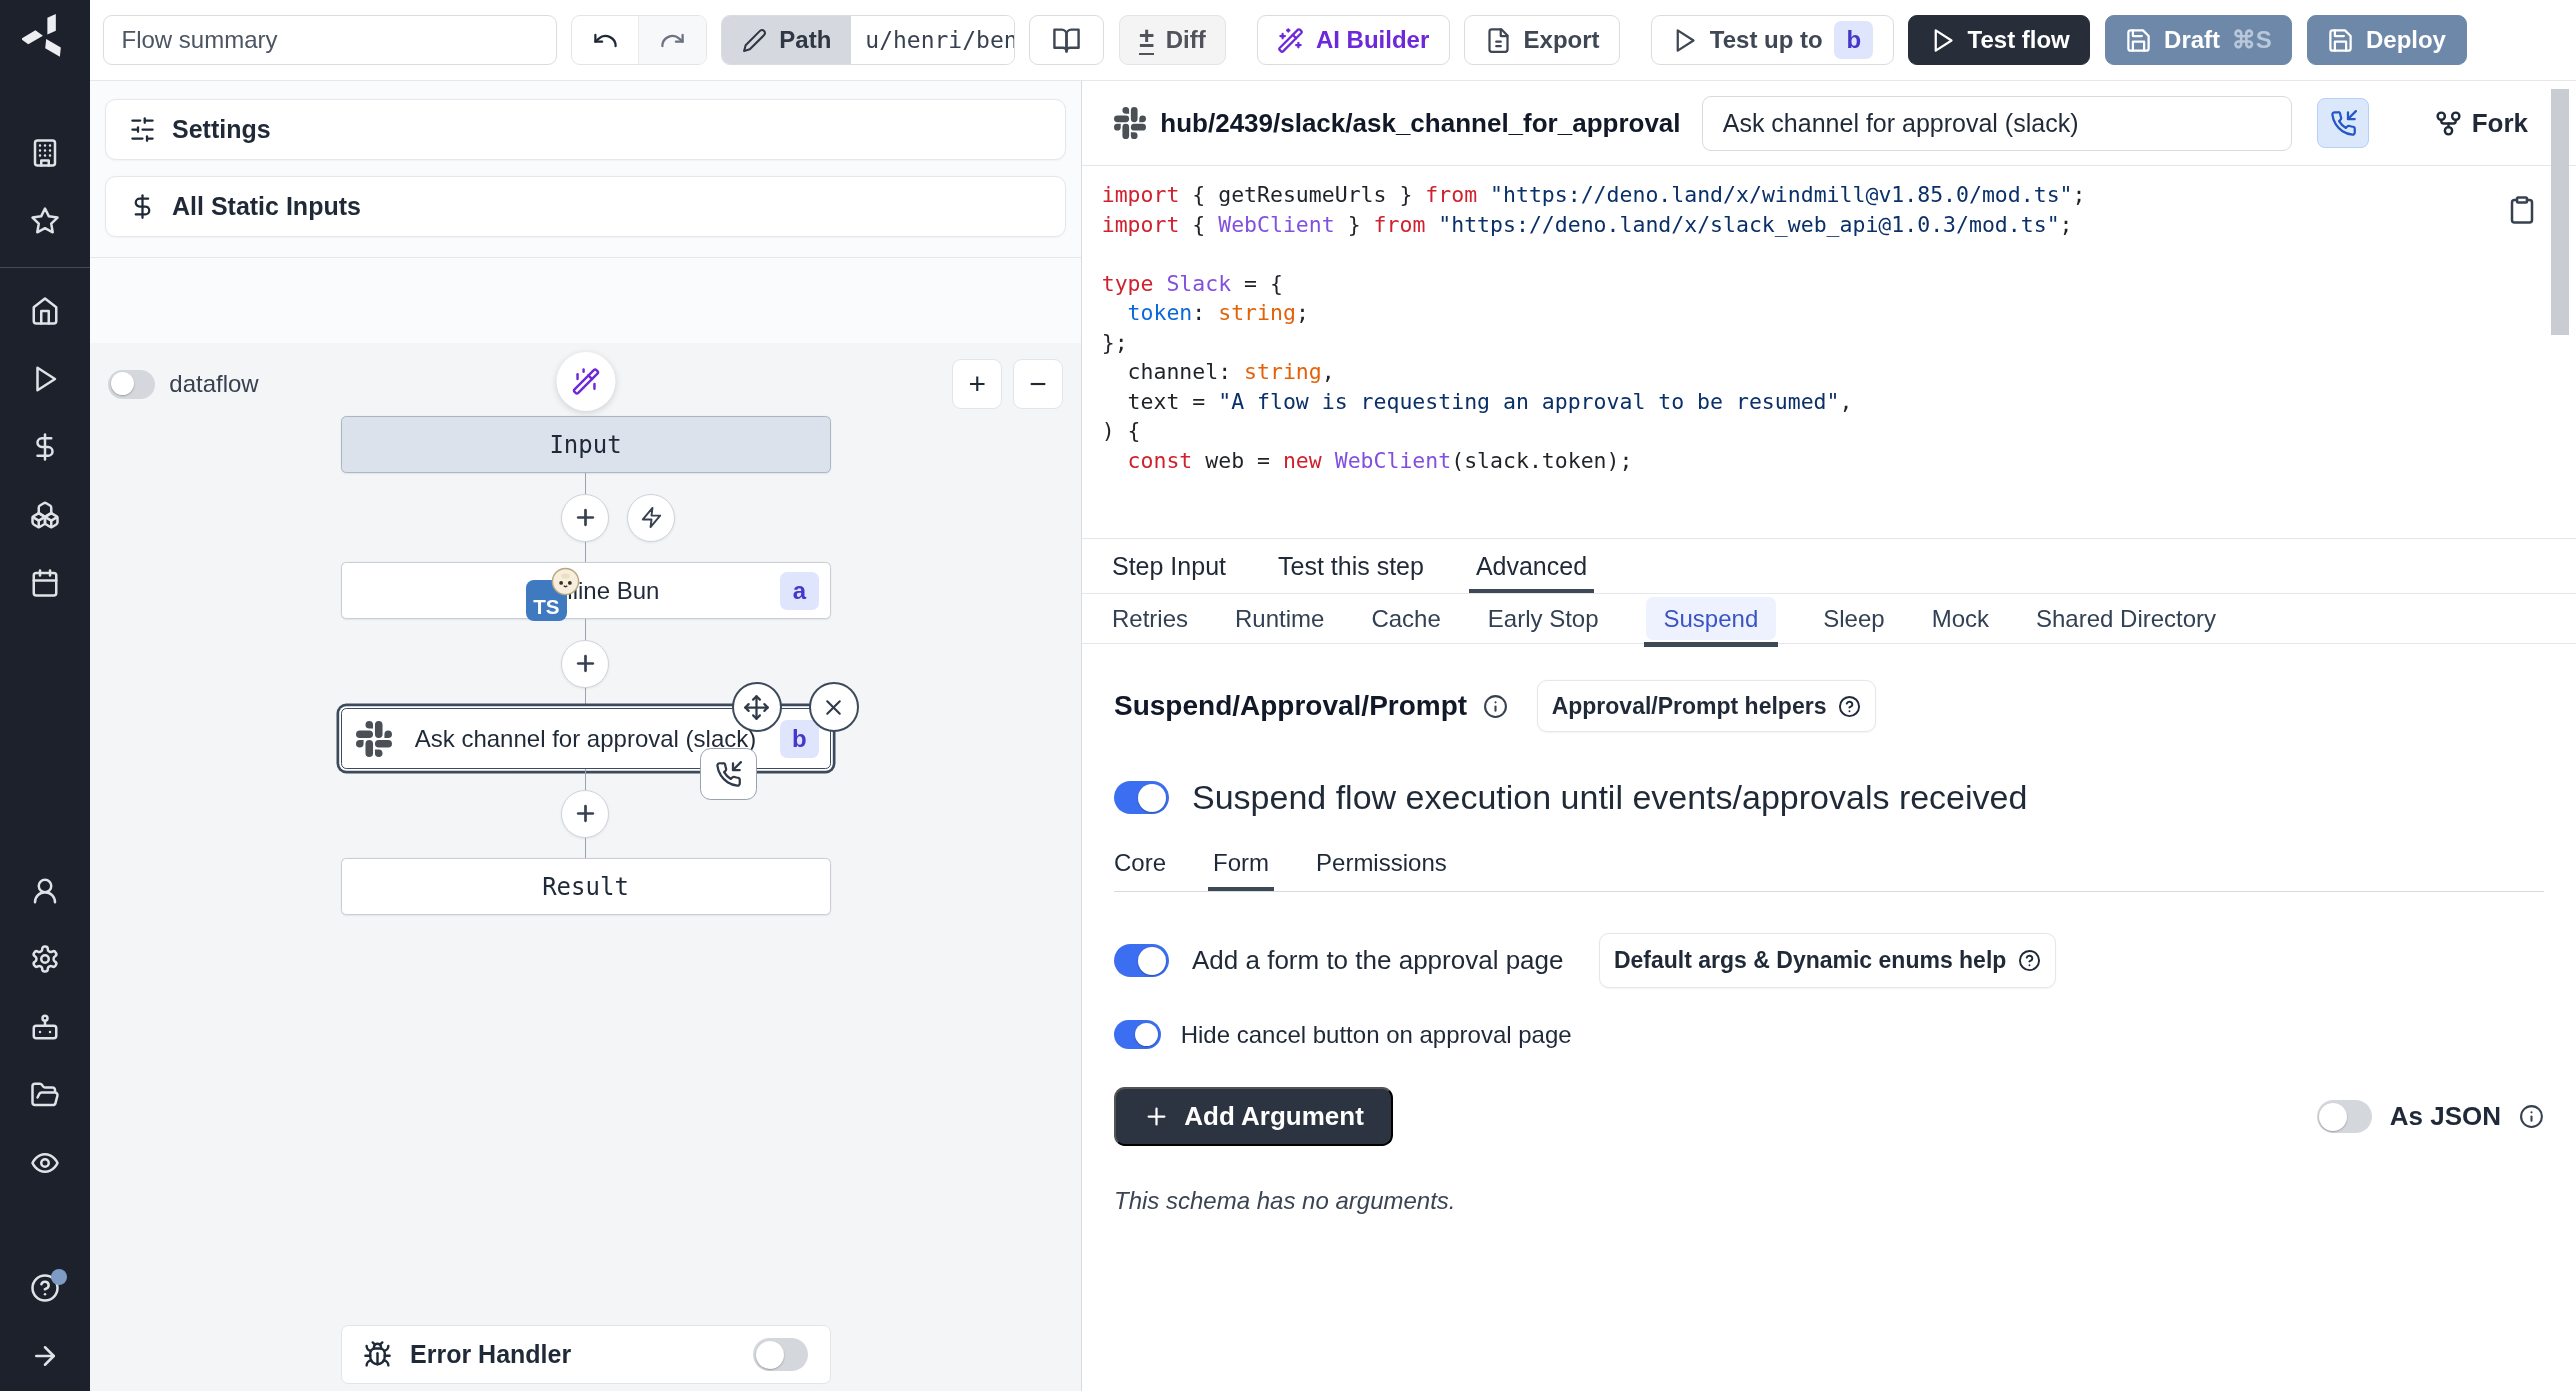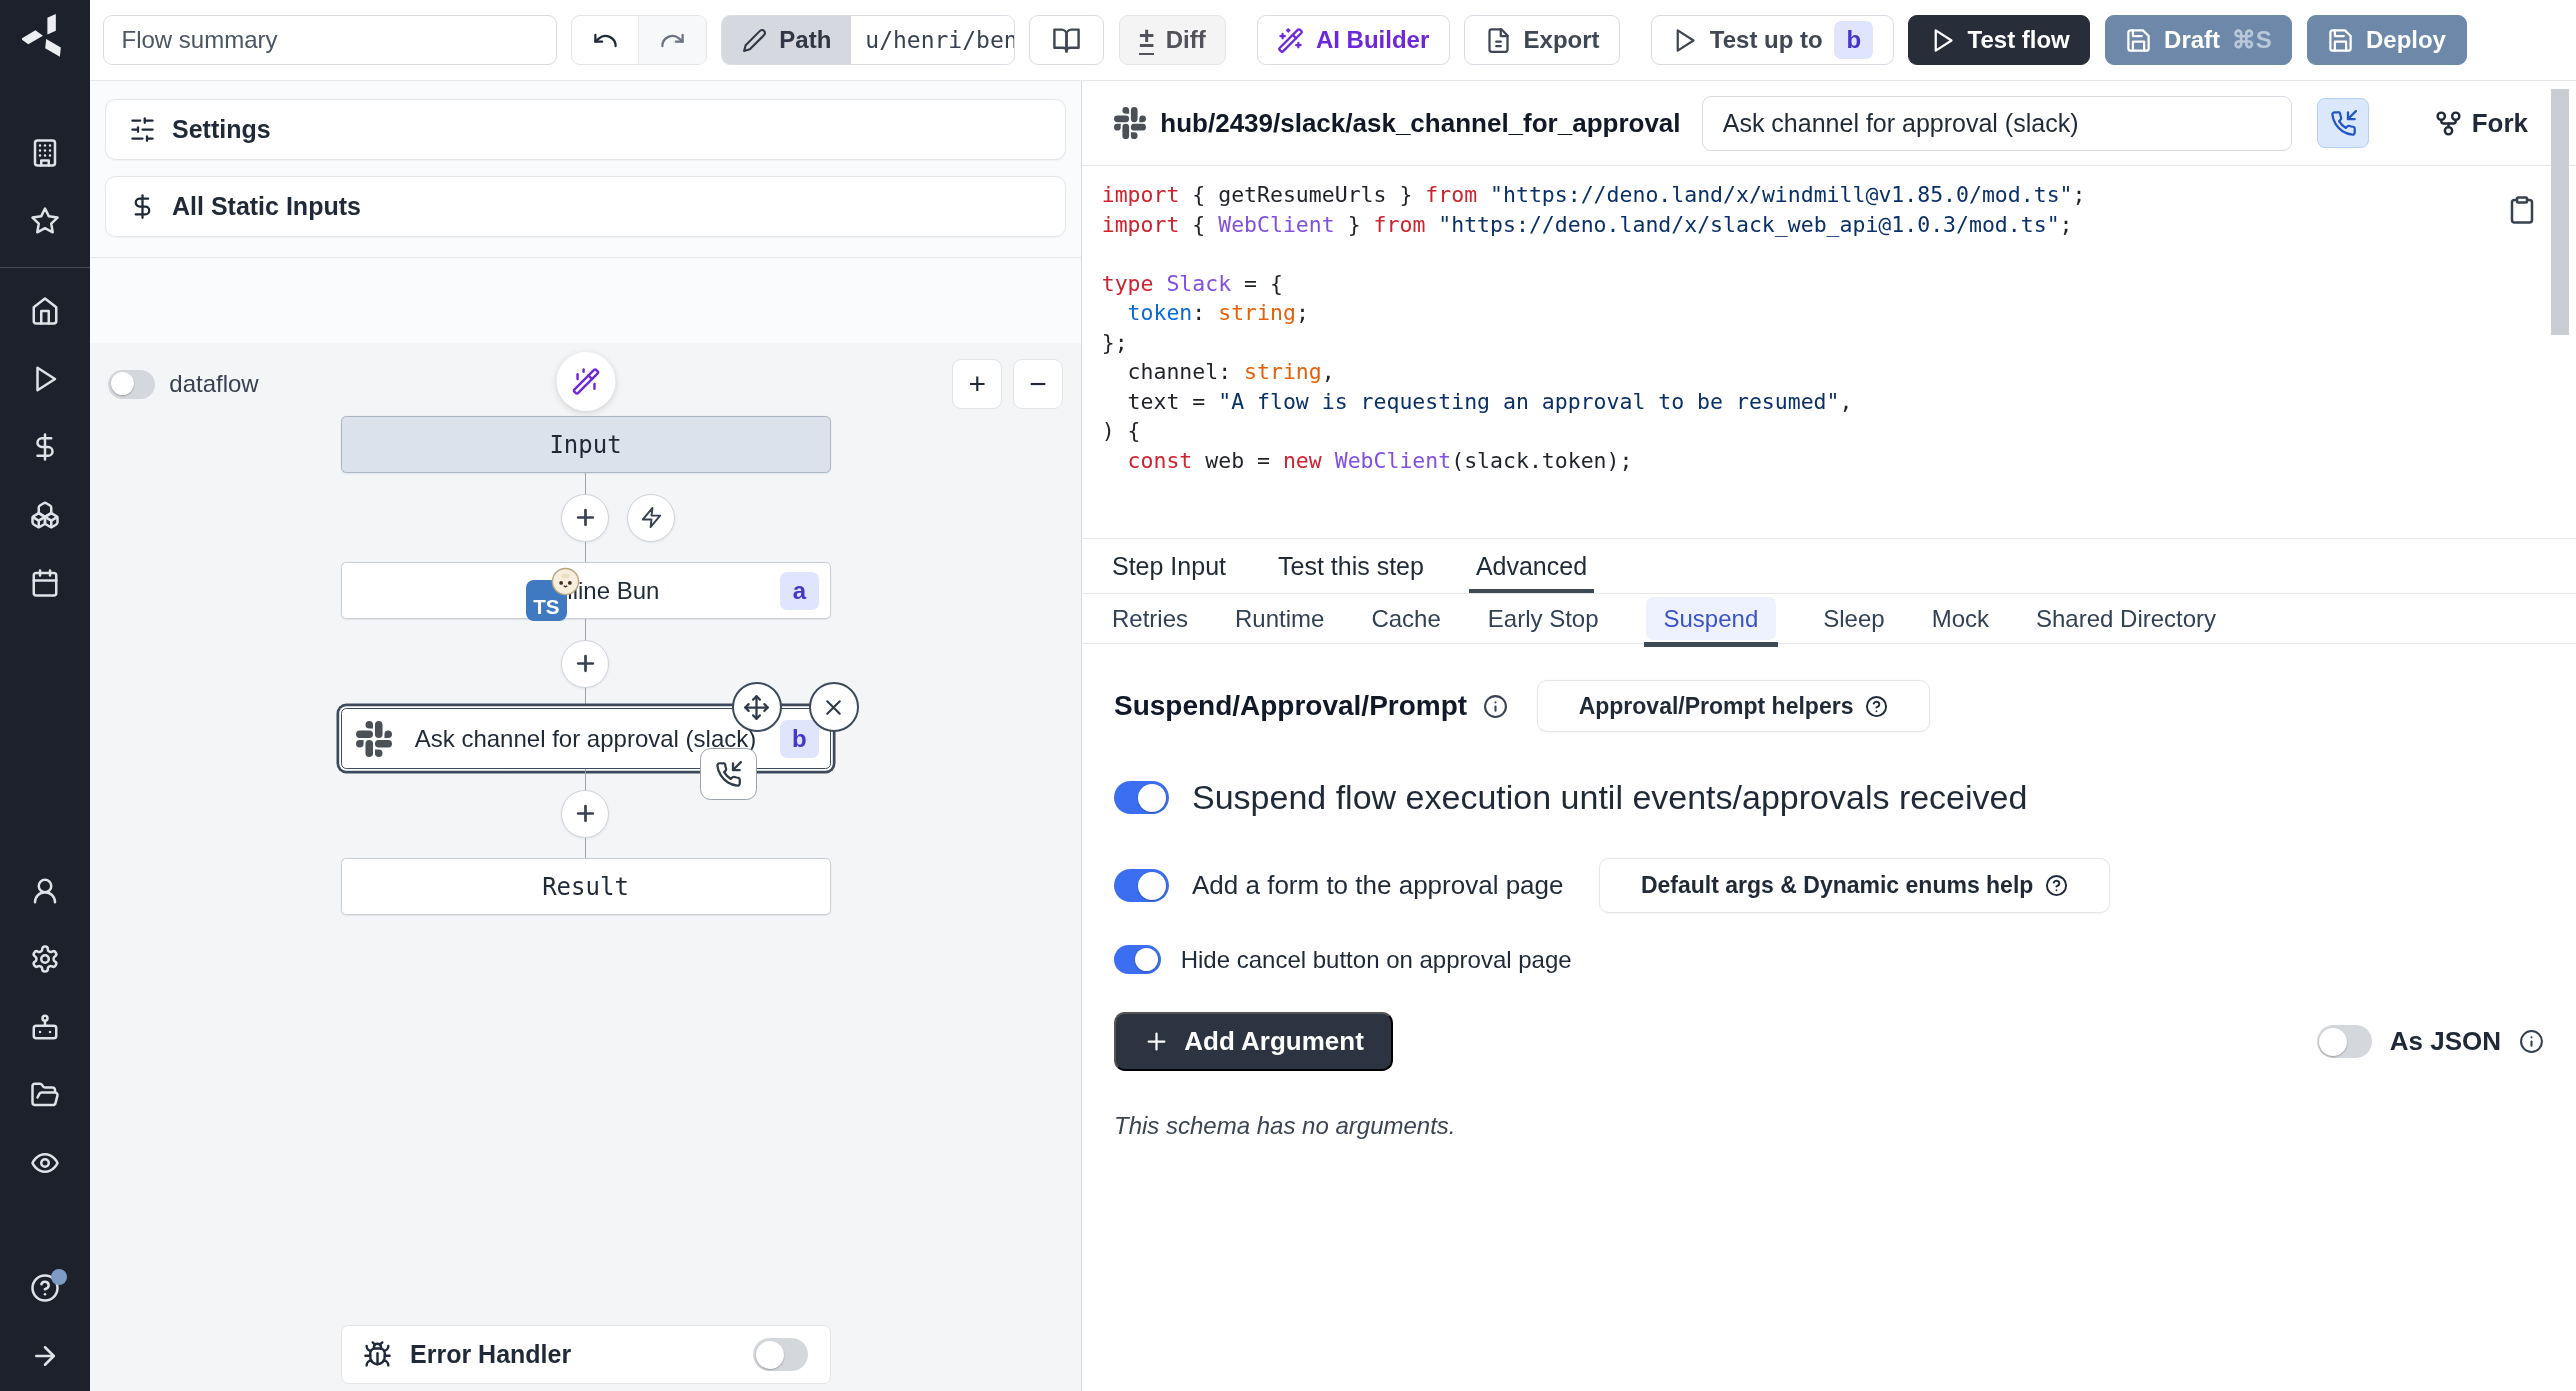--- a/index.html
+++ b/index.html
@@ -113,21 +113,21 @@
   .tab.active::after { content:""; position:absolute; left:-7.2px; right:-7.2px; bottom:0; height:4.5px; background:#3e4956; }
   .subtabs-row { height:50px; border-bottom:0.9px solid #e5e7eb; display:flex; align-items:center; padding:0 30px; gap:47px; }
   .subtab { font-size:24px; color:#334155; position:relative; cursor:pointer; }
   .subtab.active { background:#eef2ff; color:#3a54c4; padding:7.2px 18px; border-radius:7.2px; }
   .subtab.active::after { content:""; position:absolute; left:-1.8px; right:-1.8px; bottom:-7.2px; height:4.5px; background:#3e4956; }
 
   .section { padding:36px 32px 0; }
   .heading-row { display:flex; align-items:center; gap:16px; }
   .heading-row h1 { font-size:28px; font-weight:700; color:#111827; }
   .help-btn { height:52px; border:0.9px solid #e6e7ea; border-radius:10px; background:#fff; display:flex; align-items:center;
-    gap:11.6px; padding:0 41px; font-size:23px; font-weight:600; color:#1f2937; margin-left:12.5px; box-shadow:0 0.9px 1.8px rgba(16,24,40,.05); cursor:pointer; }
+    gap:11.6px; padding:0 14px; font-size:23px; font-weight:600; color:#1f2937; margin-left:12.5px; box-shadow:0 0.9px 1.8px rgba(16,24,40,.05); cursor:pointer; }
   .toggle-row { display:flex; align-items:center; gap:23px; margin-top:46px; font-size:34px; color:#1f2937; }
   .inner-tabs { display:flex; gap:47px; margin-top:32px; border-bottom:0.9px solid #d7dade; }
   .itab { font-size:24px; color:#1f2937; padding-bottom:14.3px; position:relative; cursor:pointer; }
   .itab.active::after { content:""; position:absolute; left:-5.4px; right:-5.4px; bottom:0; height:4.5px; background:#3e4956; }
   .row2 { display:flex; align-items:center; gap:23px; margin-top:41px; font-size:26px; color:#1f2937; }
   .row3 { display:flex; align-items:center; gap:19.7px; margin-top:32px; font-size:24px; color:#1f2937; }
   .arg-row { display:flex; align-items:center; justify-content:space-between; margin-top:38px; }
   .add-arg { height:59px; background:#2b3440; border-radius:10.7px; color:#fff; display:flex; align-items:center; gap:14.3px;
     padding:0 27px; font-size:26px; font-weight:600; cursor:pointer; }
   .asjson { display:flex; align-items:center; gap:18px; font-size:26px; font-weight:600; color:#1f2937; }
@@ -582,20 +582,25 @@
       </button>
     </div>
 
     <div class="toggle-row">
       <span class="tgl on">
           <span class="knob"></span>
         </span>
       <span>Suspend flow execution until events/approvals received</span>
     </div>
 
+    <div class="inner-tabs">
+      <div class="itab">Core</div>
+      <div class="itab active">Form</div>
+      <div class="itab">Permissions</div>
+    </div>
 
     <div class="row2">
       <span class="tgl on">
           <span class="knob"></span>
         </span>
       <span>Add a form to the approval page</span>
       <button class="help-btn" style="height:55px">
         <span>Default args &amp; Dynamic enums help</span>
         <svg class="ic" width="23" height="23" viewBox="0 0 24 24">
             <circle cx="12" cy="12" r="10"></circle>

